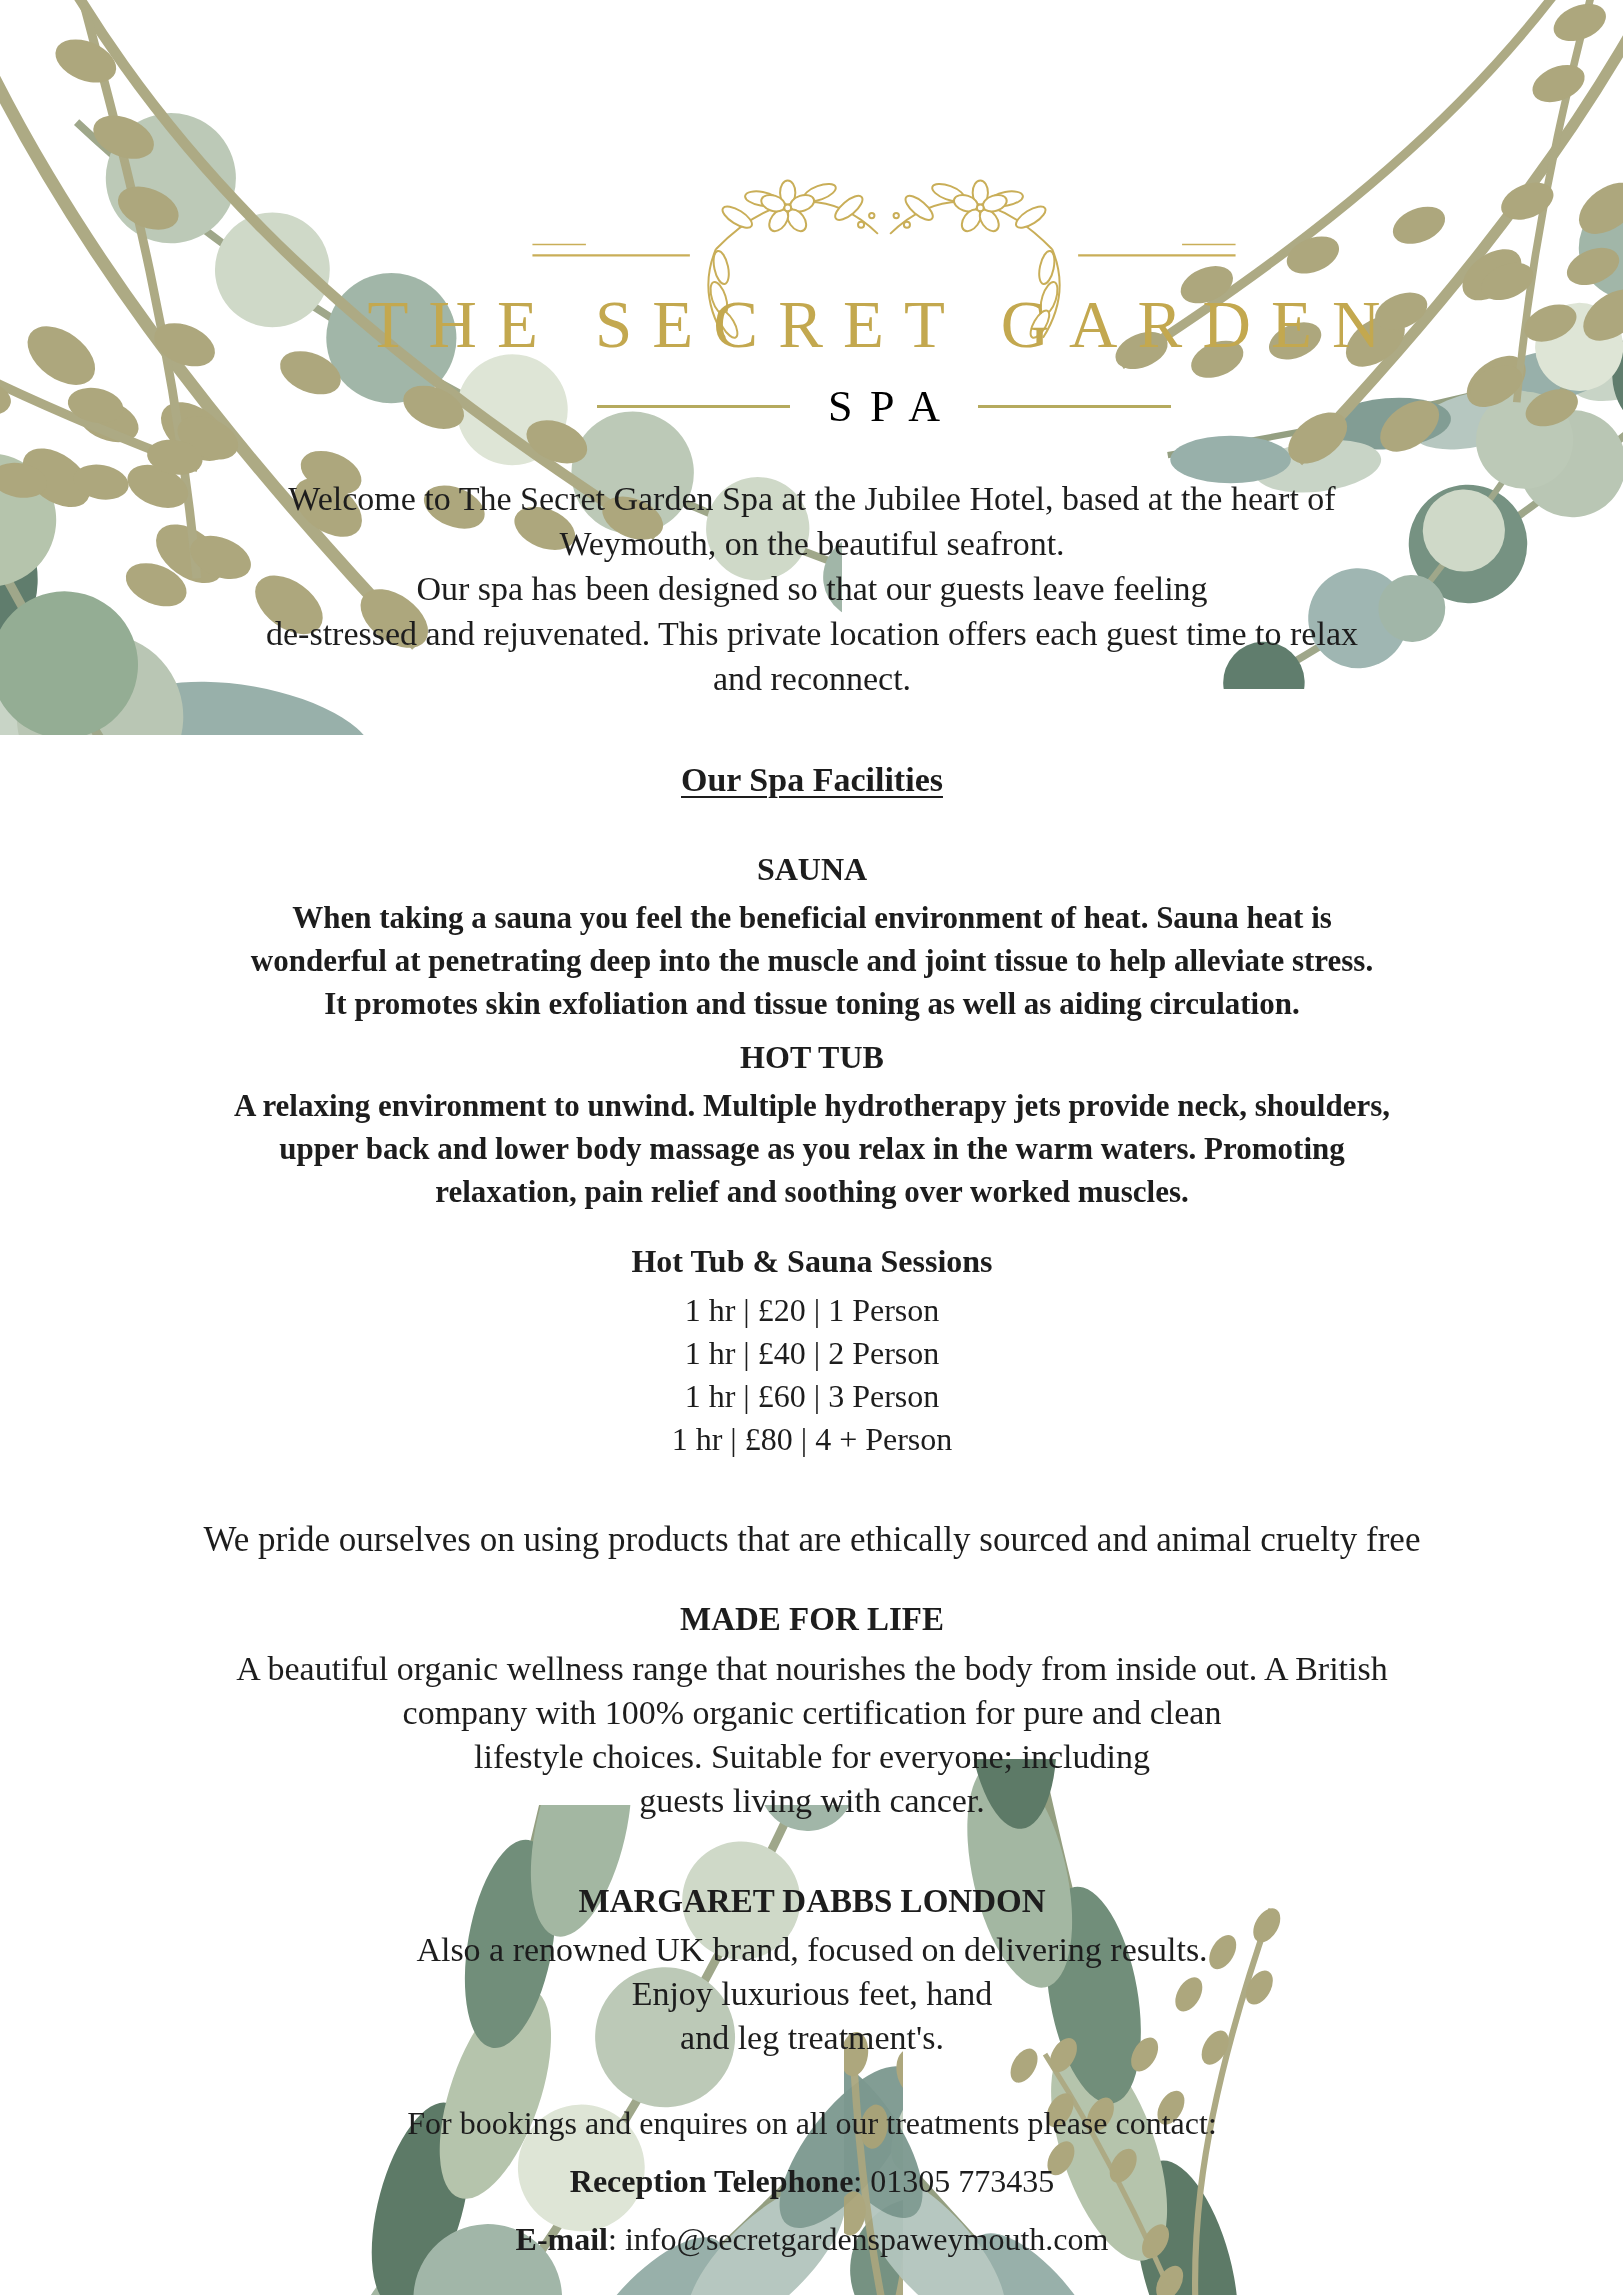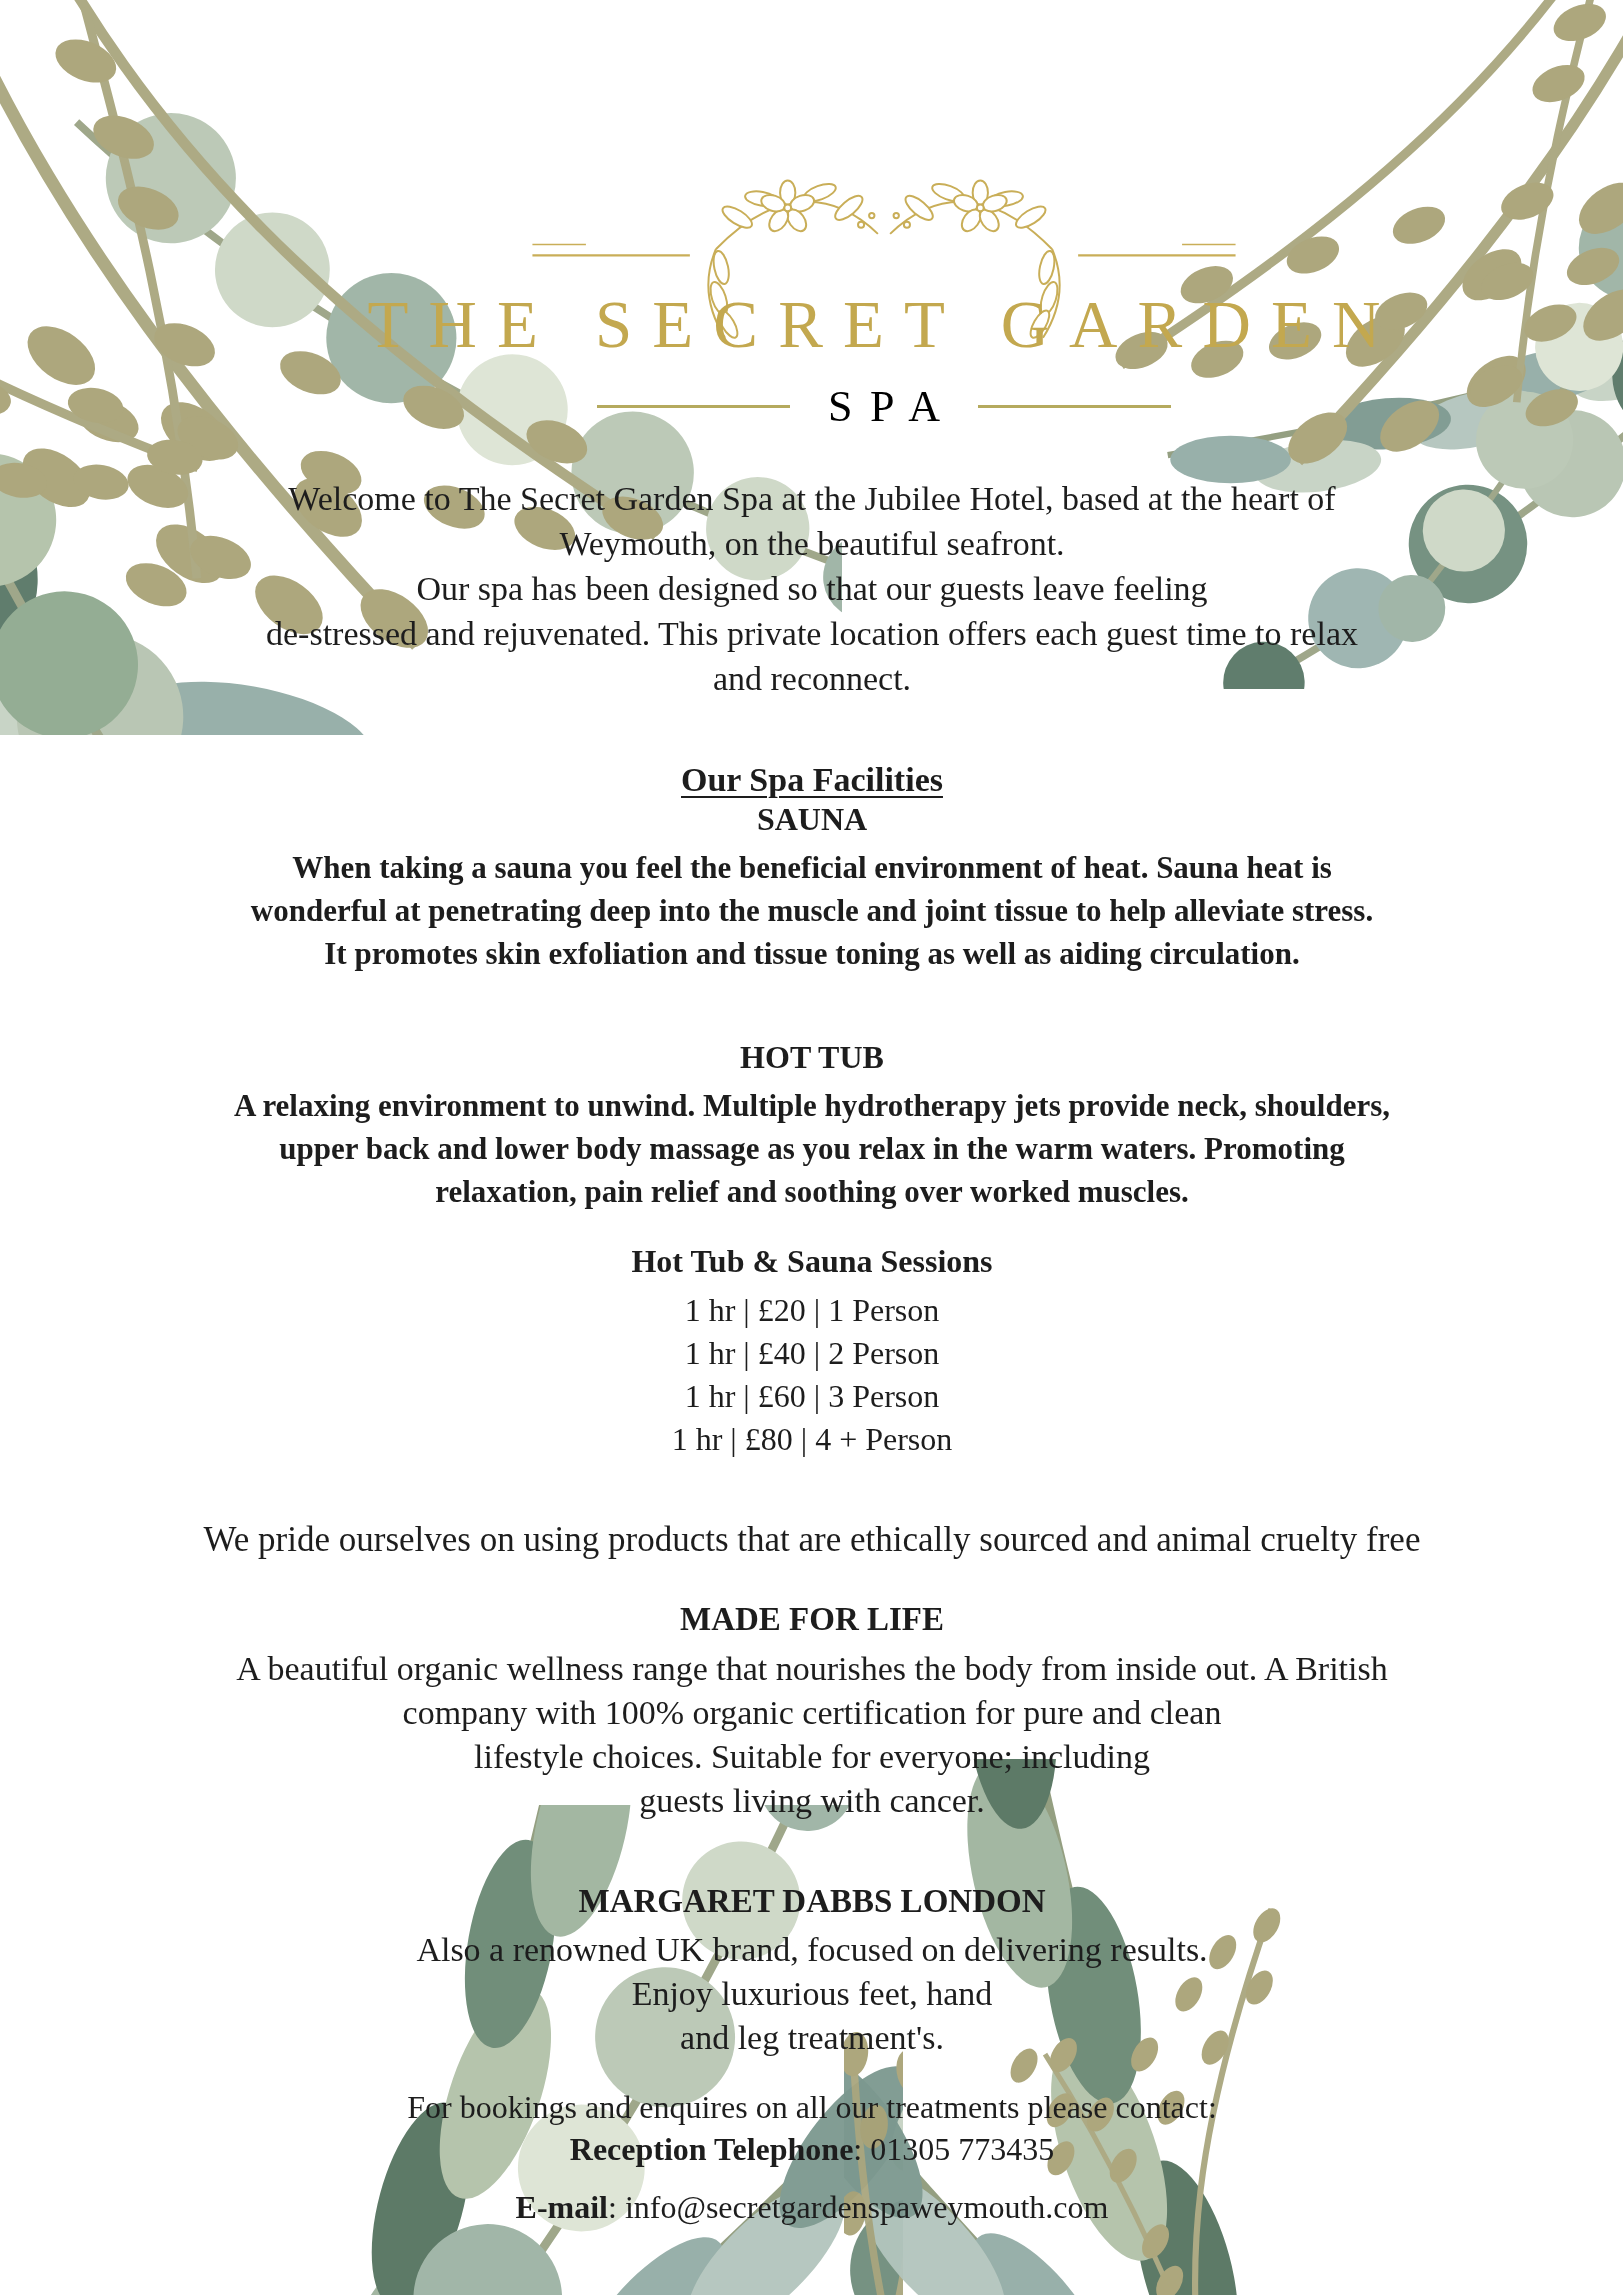--- a/index.html
+++ b/index.html
@@ -15,21 +15,21 @@
   .content{position:absolute;inset:0;z-index:2;text-align:center;}
   .abs{position:absolute;left:0;right:0;margin:0;}
   .orn{position:absolute;left:532px;top:159px;width:704px;height:214px;}
   .title{top:286px;font-weight:400;font-size:67px;letter-spacing:.30em;color:#c3a84f;transform:translateX(72px);white-space:nowrap;}
   .spa-row{top:381px;display:flex;justify-content:center;align-items:center;gap:38px;transform:translateX(72px);}
   .rule{width:193px;height:3.1px;background:#b5aa5e;}
   .spa-txt{font-size:44px;letter-spacing:.40em;margin-right:-.40em;color:#000000;}
   .line{display:block;}
   .welcome{top:476px;font-size:34px;line-height:45px;}
   .facilities{top:761px;font-size:34px;font-weight:700;text-decoration:underline;text-underline-offset:5.4px;text-decoration-thickness:2.3px;}
-  .sauna{top:801px;}
+  .sauna{top:851px;}
   .hottub{top:1039px;}
   .sec .head{margin:0;font-size:32px;font-weight:700;}
   .sec .body{margin:7.7px 0 0 0;font-size:31px;line-height:43px;font-weight:700;}
   .sessions{top:1243px;}
   .sessions .body{margin:9.2px 0 0 0;font-size:32px;line-height:43px;font-weight:400;}
   .pride{top:1520px;font-size:35px;}
   .mfl{top:1601px;}
   .mdl{top:1869px;margin-top:14px;}
   .mfl .head,.mdl .head{margin:0;font-size:33px;font-weight:700;}
   .mfl .body{margin:9.2px 0 0 0;font-size:34px;line-height:44px;}
@@ -231,20 +231,20 @@
     <section class="abs mdl">
       <h3 class="head">MARGARET DABBS LONDON</h3>
       <p class="body">
         <span class="line">Also a renowned UK brand, focused on delivering results.</span>
         <span class="line">Enjoy luxurious feet, hand</span>
         <span class="line">and leg treatment's.</span>
       </p>
     </section>
 
     <section class="abs contact">
-      <p class="line" style="margin:0">For bookings and enquires on all our treatments please contact:</p>
+      <p class="line" style="margin:16px">For bookings and enquires on all our treatments please contact:</p>
       <p class="line" style="margin:0"><span class="b">Reception Telephone</span><span>: </span><span>01305 773435</span></p>
       <p class="line" style="margin:16px"><span class="b">E-mail</span><span>: </span><span>info@secretgardenspaweymouth.com</span></p>
     </section>
 
   </div>
 </div>
 
 
 </body></html>

